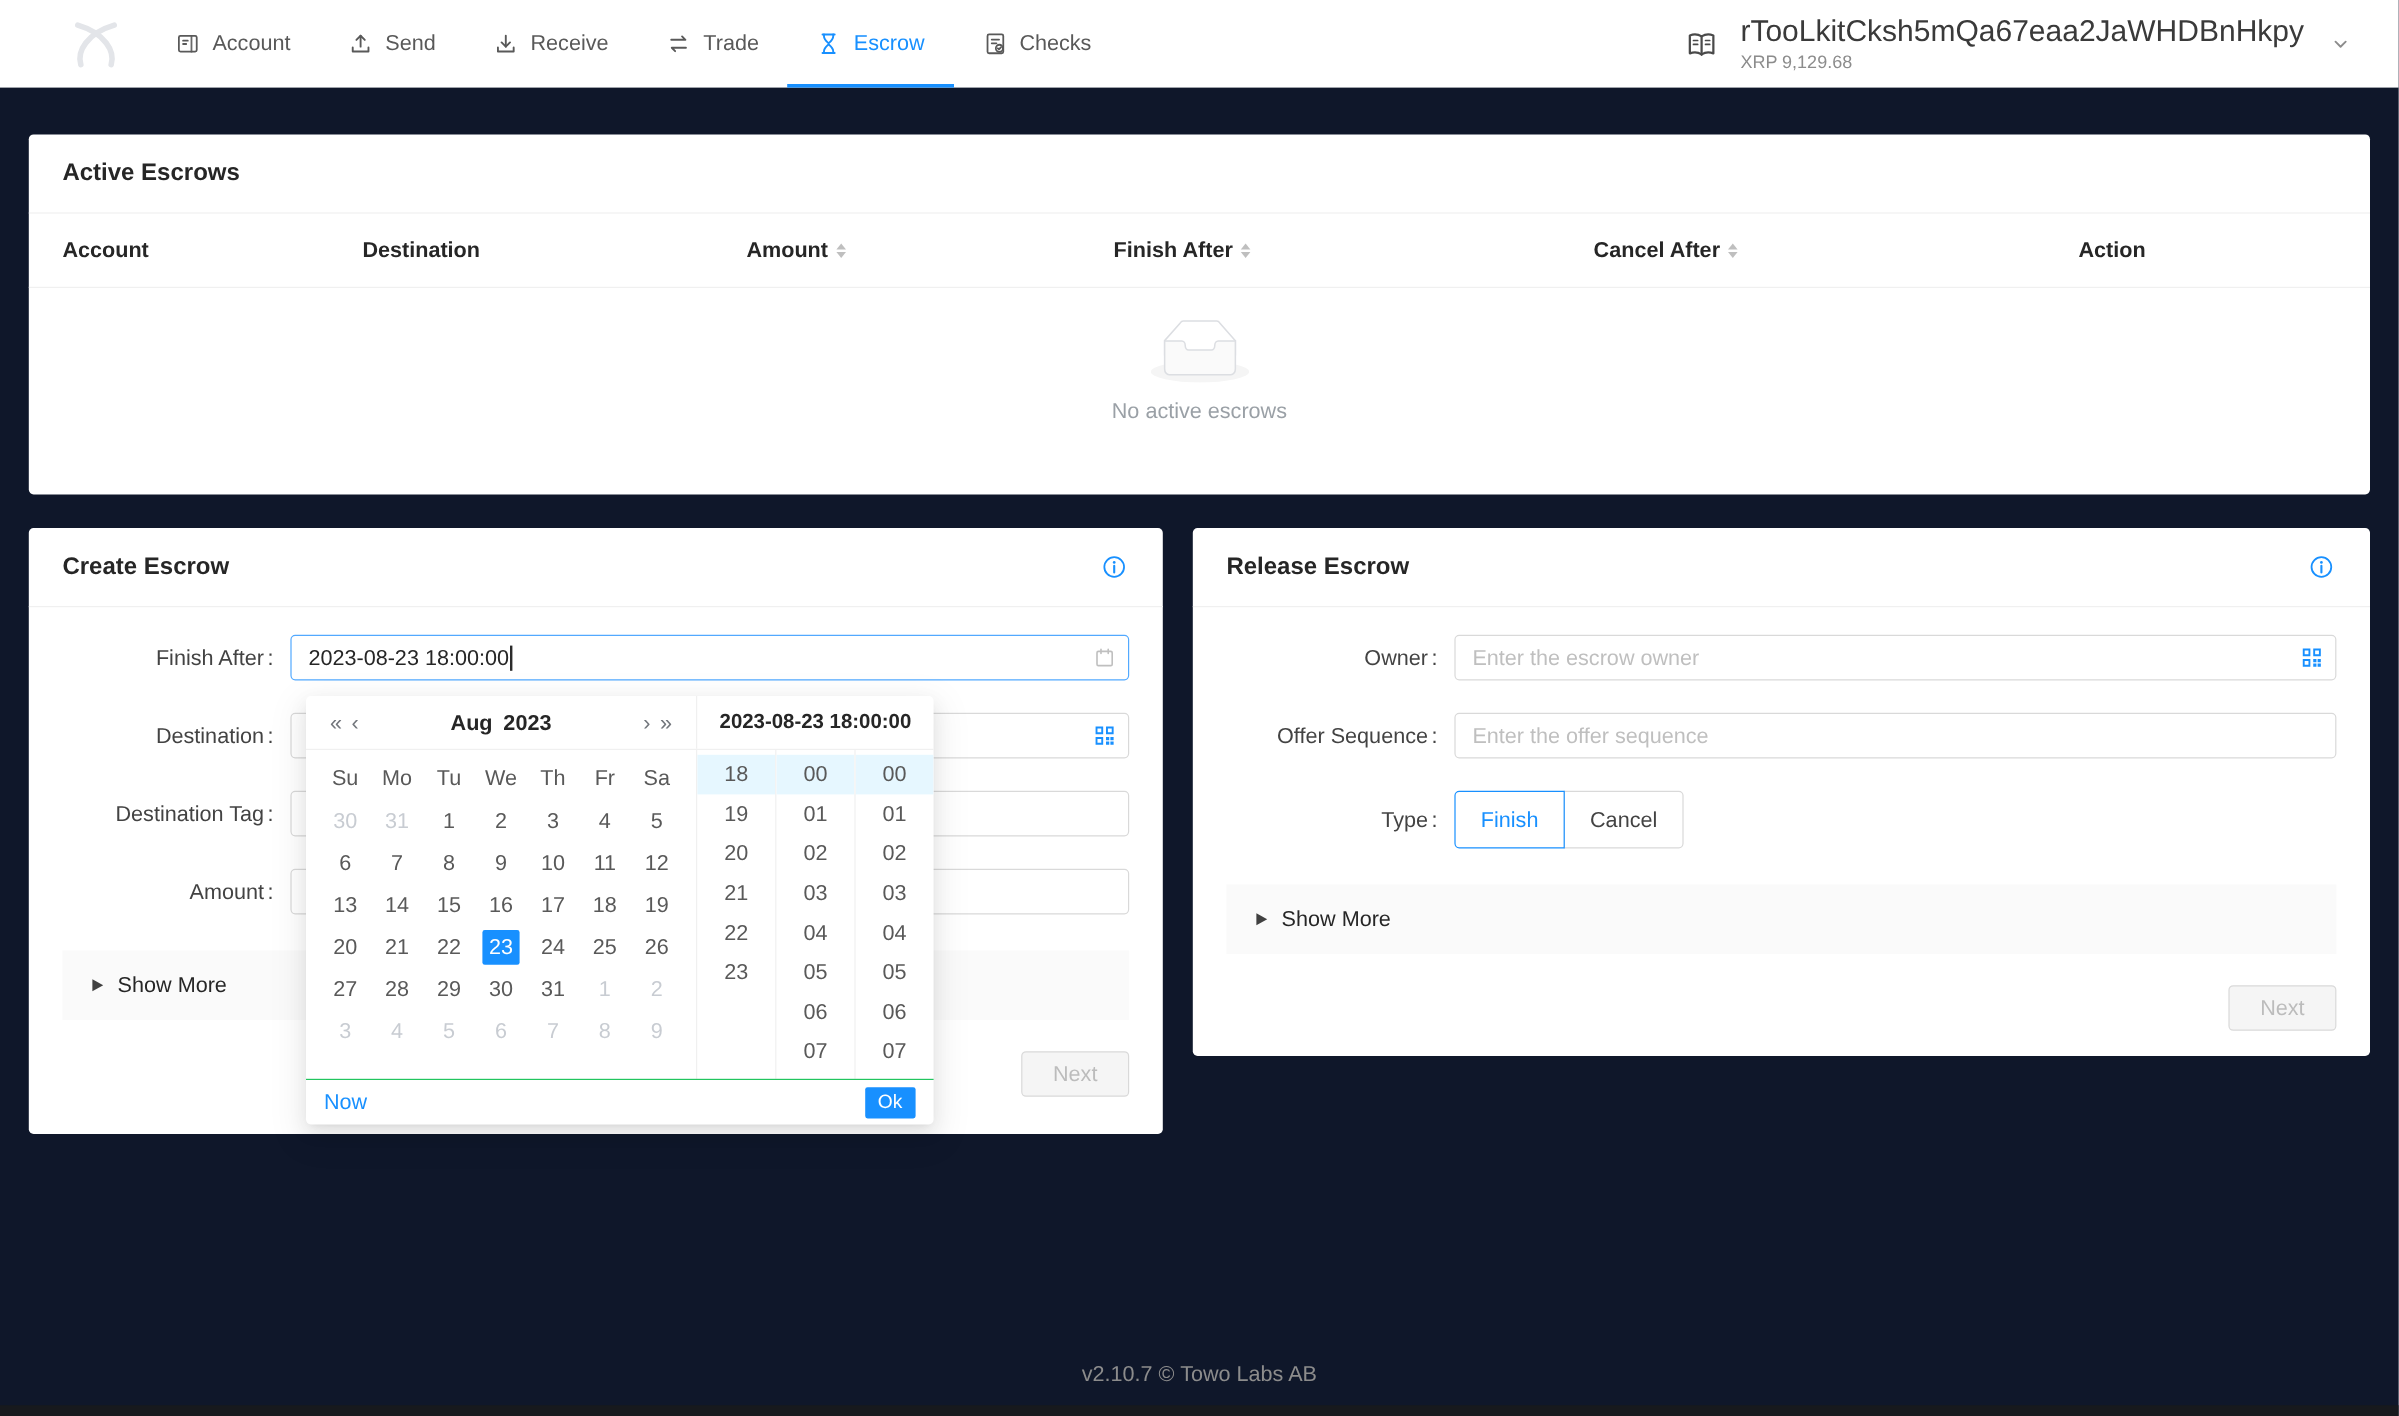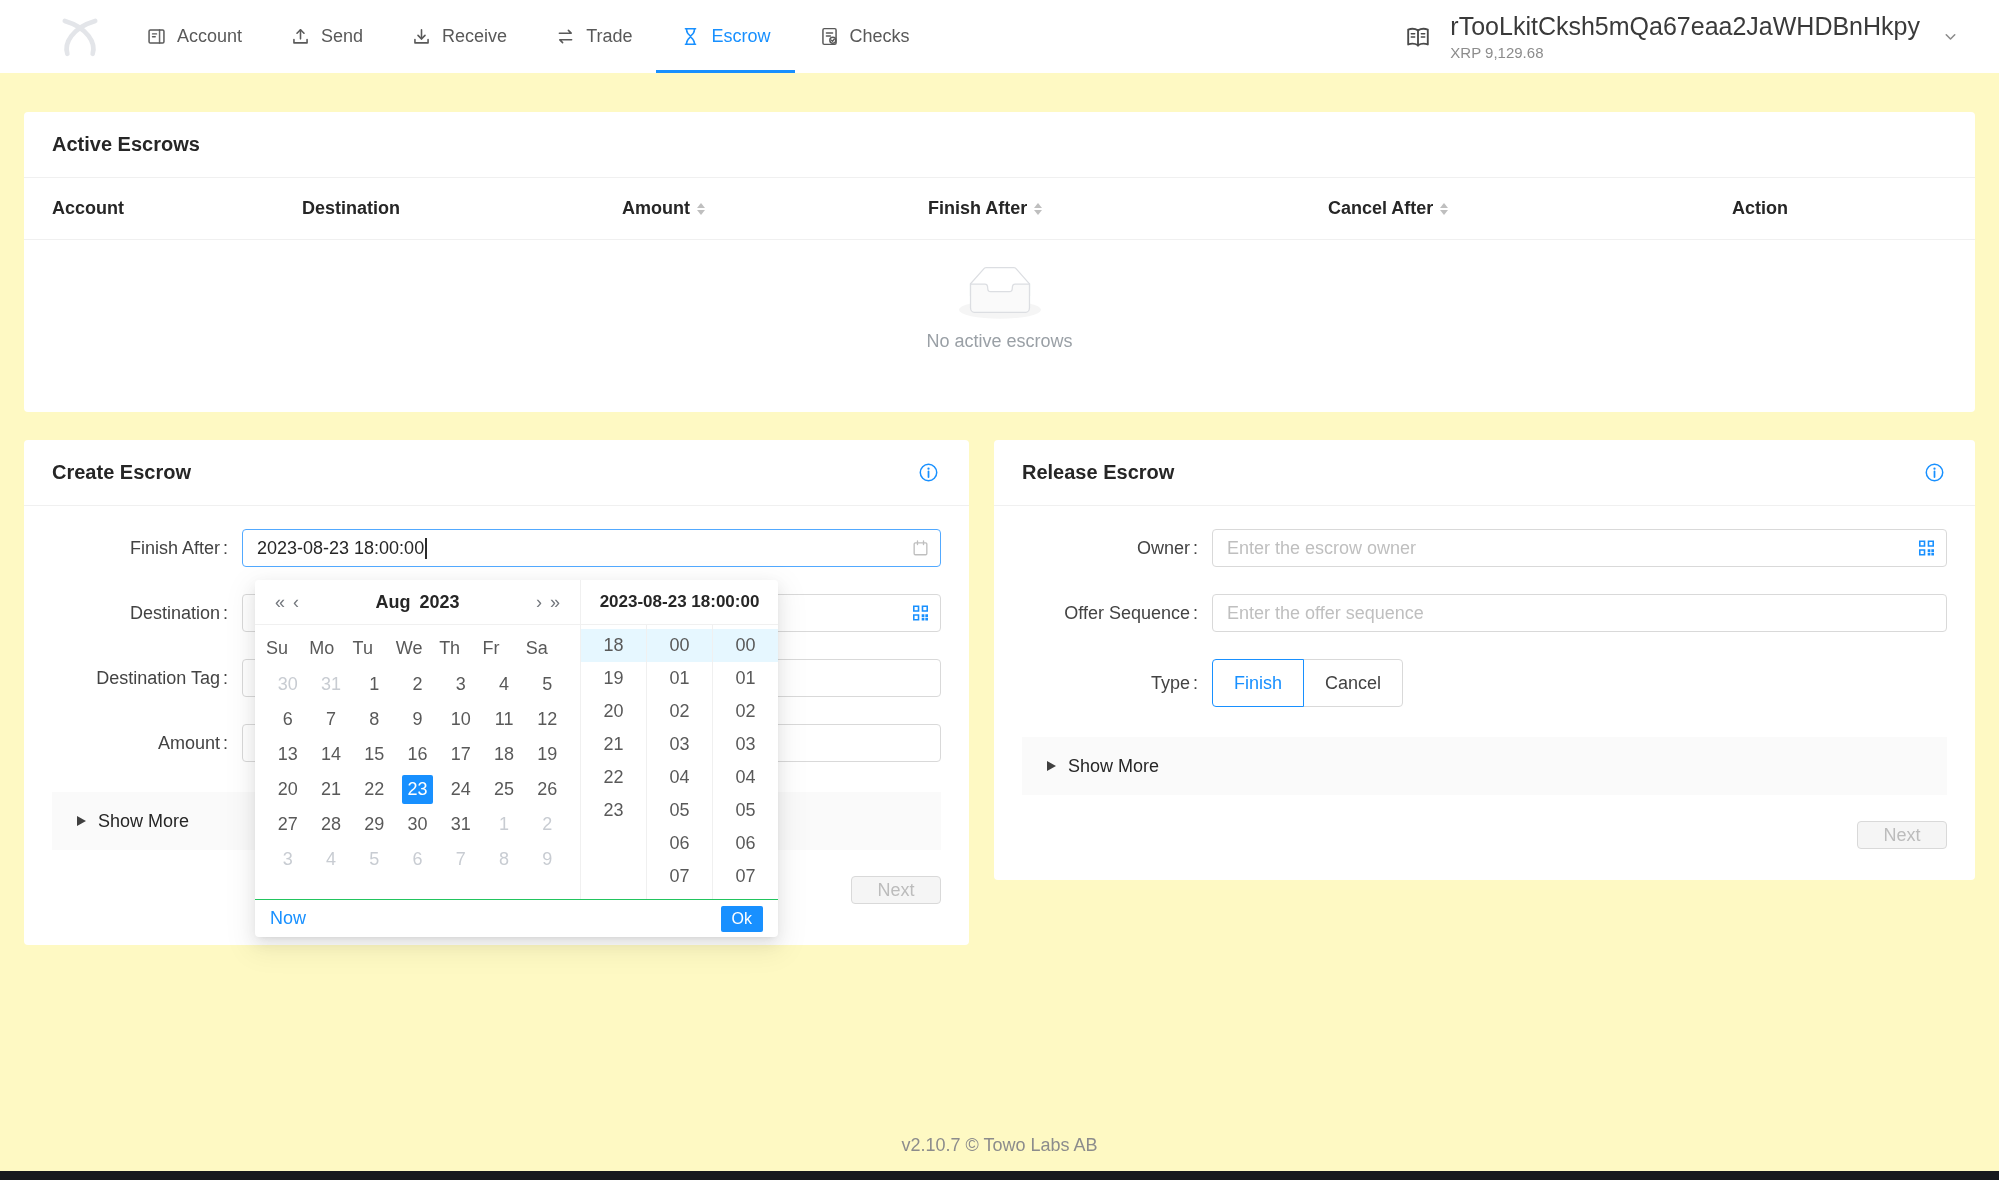--- a/index.html
+++ b/index.html
@@ -1,17 +1,17 @@
 <!DOCTYPE html>
 <html><head>
 <meta charset="utf-8">
 <style>
   * { margin:0; padding:0; box-sizing:border-box; }
   html,body { background:#f0f2f5; }
-  .page { width:1999px; height:1180px; position:relative; background:#fef9c3;
+  .page { width:1999px; height:1180px; position:relative; background:#0f172a;
           font-family:"Liberation Sans", sans-serif; overflow:hidden; color:#434343; }
 
   
   .topbar { height:73px; background:#fff; display:flex; align-items:center; padding:0 40px 0 52px; position:relative; }
   .logo { width:56px; height:56px; display:flex; align-items:center; justify-content:center; }
   .nav { display:flex; height:100%; margin-left:14px; }
   .tab { display:flex; align-items:center; gap:10px; padding:0 24px; font-size:18px; color:#595959; cursor:pointer; position:relative; }
   .tab .tab-icon { display:flex; }
   .tab svg { width:21px; height:21px; }
   .tab.active { color:#1890ff;justify-content:space-between; }
@@ -54,21 +54,21 @@
            font-family:"Liberation Sans", sans-serif; outline:none; }
   .field input::placeholder { color:#bfbfbf; }
   .input.focused { border-color:#52a9ff; }
   .caret { width:1.5px; height:21px; background:#2b2b2b; margin-left:1px; }
   .suffix { position:absolute; right:11px; top:50%; transform:translateY(-50%); display:flex; cursor:pointer; }
 
   .stripe { height:58px; background:#fafafa; display:flex; align-items:center; padding:0 25px; margin-bottom:26px; cursor:pointer; }
   .tri { width:0; height:0; border-left:9px solid #404040; border-top:5.5px solid transparent; border-bottom:5.5px solid transparent; margin-right:12px; }
   .stripe span { font-size:18px; color:#262626; }
   .next-row { display:flex; justify-content:flex-end; }
-  .btn-next { width:90px; height:28px; background:#f5f5f5; border:1px solid #d9d9d9; border-radius:4px;
+  .btn-next { width:90px; height:38px; background:#f5f5f5; border:1px solid #d9d9d9; border-radius:4px;
               color:#bcbcbc; font-size:18px; display:flex; align-items:center; justify-content:center; }
 
   .seg { display:flex; margin-left:14px; }
   .seg-btn { height:48px; padding:0 21px; display:flex; align-items:center; font-size:18px; color:#434343;
              background:#fff; border:1px solid #d9d9d9; cursor:pointer; }
   .seg-btn:first-child { border-radius:4px 0 0 4px; }
   .seg-btn:last-child { border-radius:0 4px 4px 0; margin-left:-1px; }
   .seg-btn.sel { border-color:#1890ff; color:#1890ff; position:relative; z-index:1; }
 
   
@@ -79,21 +79,21 @@
   .dp-date-head { width:325px; display:flex; align-items:center; padding:0 16px; }
   .dp-arrow { color:#73777d; font-size:18px; cursor:pointer; padding:0 4px; line-height:1; }
   .dp-month { flex:1; text-align:center; font-size:18px; font-weight:700; color:#262626; }
   .dp-month span { cursor:pointer; }
   .dp-month .yr { margin-left:9px; }
   .dp-time-head { flex:1; border-left:1px solid #f0f0f0; display:flex; align-items:center; justify-content:center;
                   font-size:17px; font-weight:700; color:#262626; }
   .dp-body { display:flex; height:274px; flex:none; }
   .dp-cal { width:325px; padding:5px 11px 0; }
   .dp-cal table { width:100%; border-collapse:collapse; }
-  .dp-cal th { height:37px; font-size:18px; font-weight:400; color:#595959; text-align:left; }
+  .dp-cal th { height:37px; font-size:18px; font-weight:400; color:#595959; text-align:center; }
   .dp-cal td { height:35px; text-align:center; font-size:18px; color:#595959; cursor:pointer; }
   .dp-cal td span { display:inline-block; min-width:31px; height:29px; line-height:29px; border-radius:2px; }
   .dp-cal td.muted { color:#c8ccd2; }
   .dp-cal td.selected span { background:#1890ff; color:#fff; }
   .dp-times { flex:1; display:flex; }
   .dp-col { flex:1; border-left:1px solid #f0f0f0; padding-top:4px; overflow:hidden; }
   .dp-cell { height:33px; display:flex; align-items:center; justify-content:center; font-size:18px; color:#595959; cursor:pointer; }
   .dp-cell.sel { background:#e6f7ff; }
   .dp-foot { height:38px; border-top:1px solid #22c55e; display:flex; align-items:center; justify-content:space-between;
              padding:0 15px; flex:none; }

